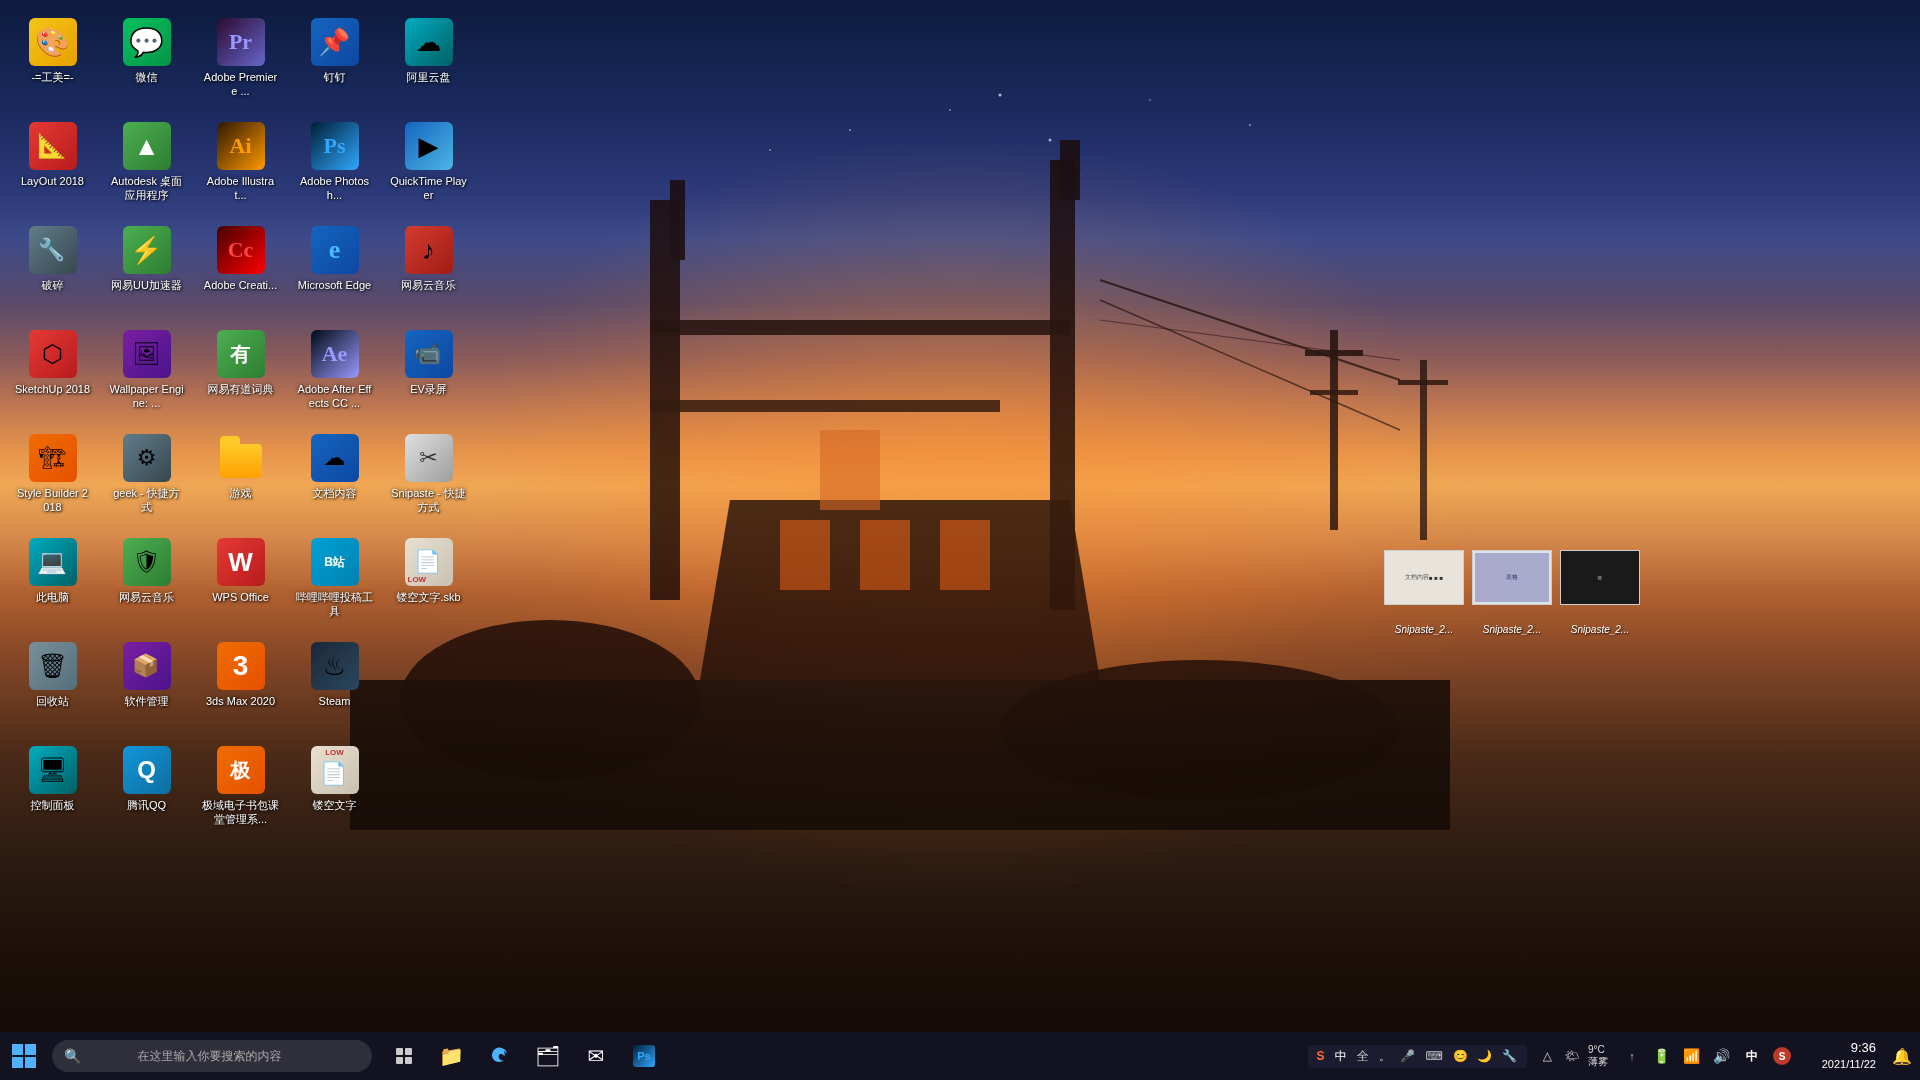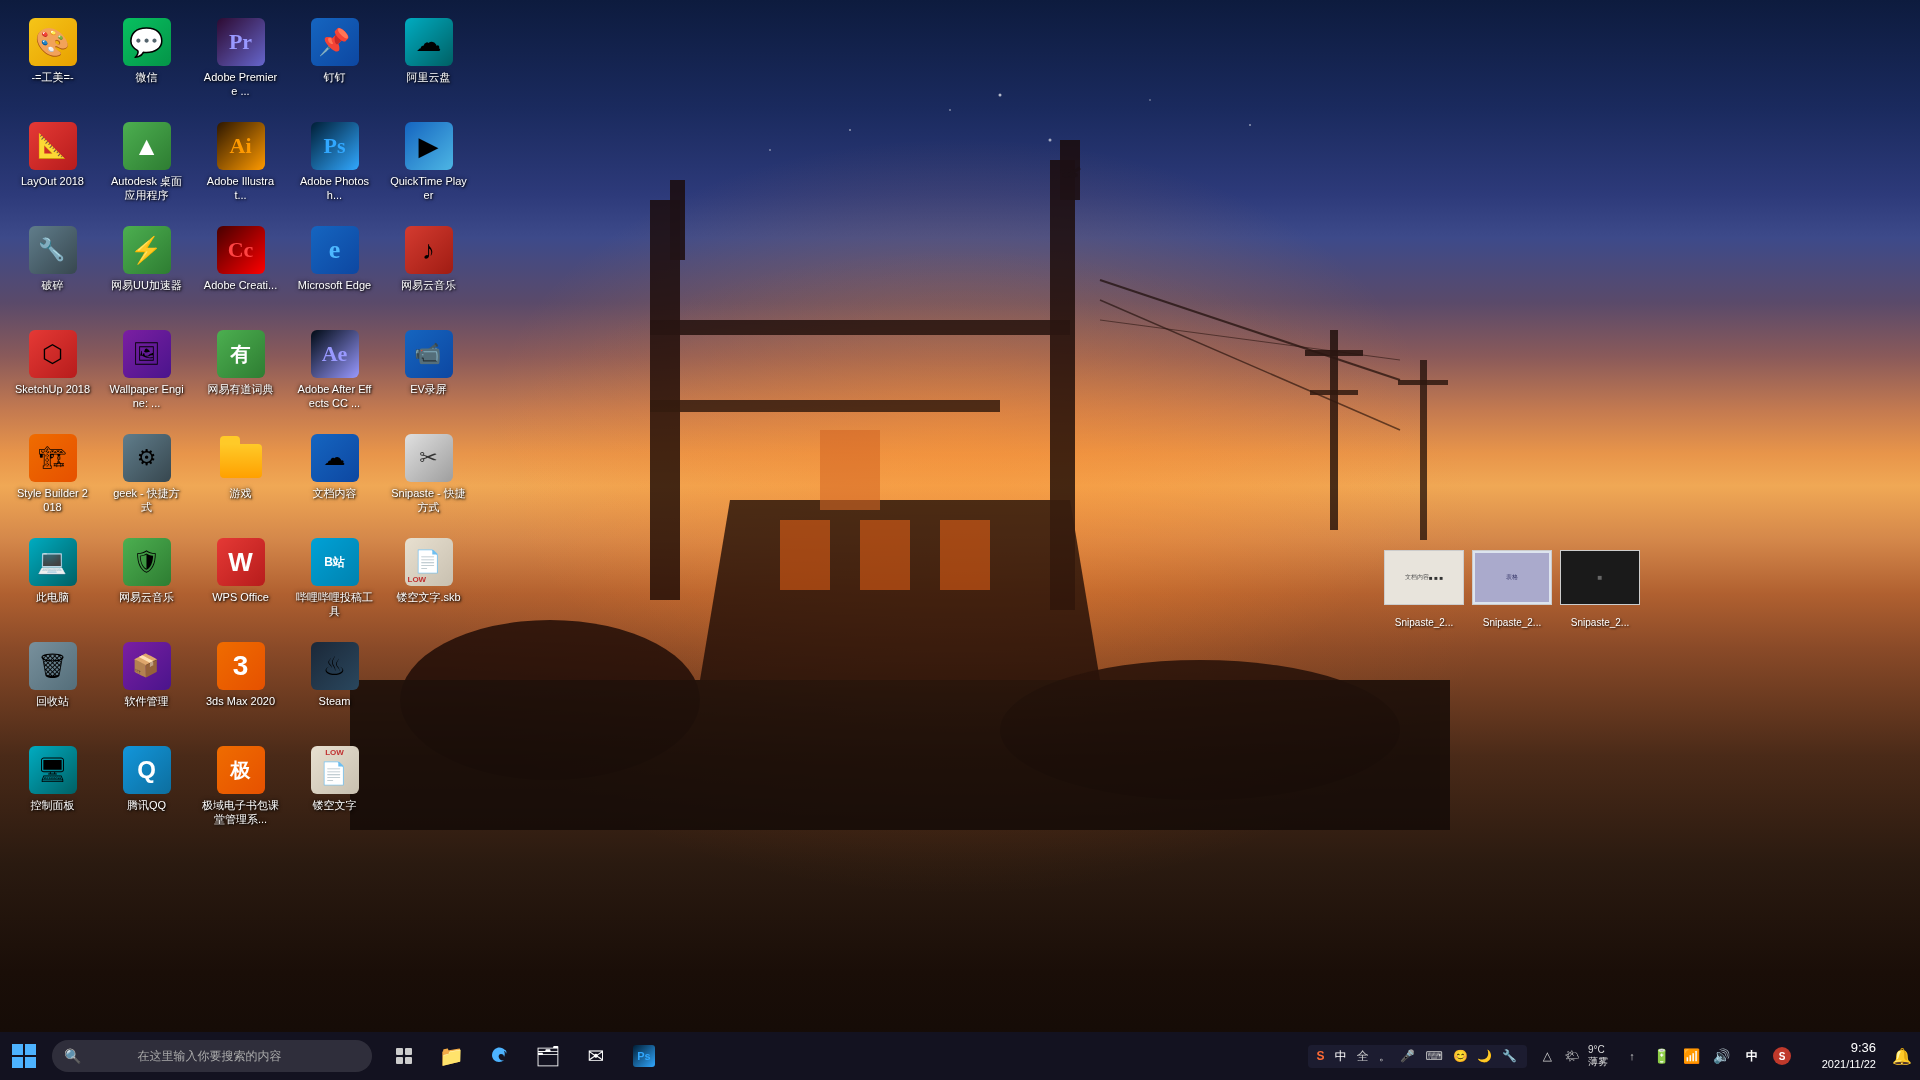--- a/index.html
+++ b/index.html
@@ -138,21 +138,22 @@
       overflow: hidden;
     }
     .snipaste-thumb .thumb-img.dark-bg {
       background: #2a2a2a;
       color: #aaa;
     }
     .snipaste-thumb .thumb-label {
       font-size: 10px;
       color: #fff;
       text-shadow: 1px 1px 2px rgba(0,0,0,0.9);
-      margin-top: 12px;
+      margin-top: 19px;
+      font-style: italic;
     }
 
     
     #taskbar {
       position: absolute;
       bottom: 0;
       left: 0;
       right: 0;
       height: 48px;
       background: rgba(20, 20, 35, 0.92);

